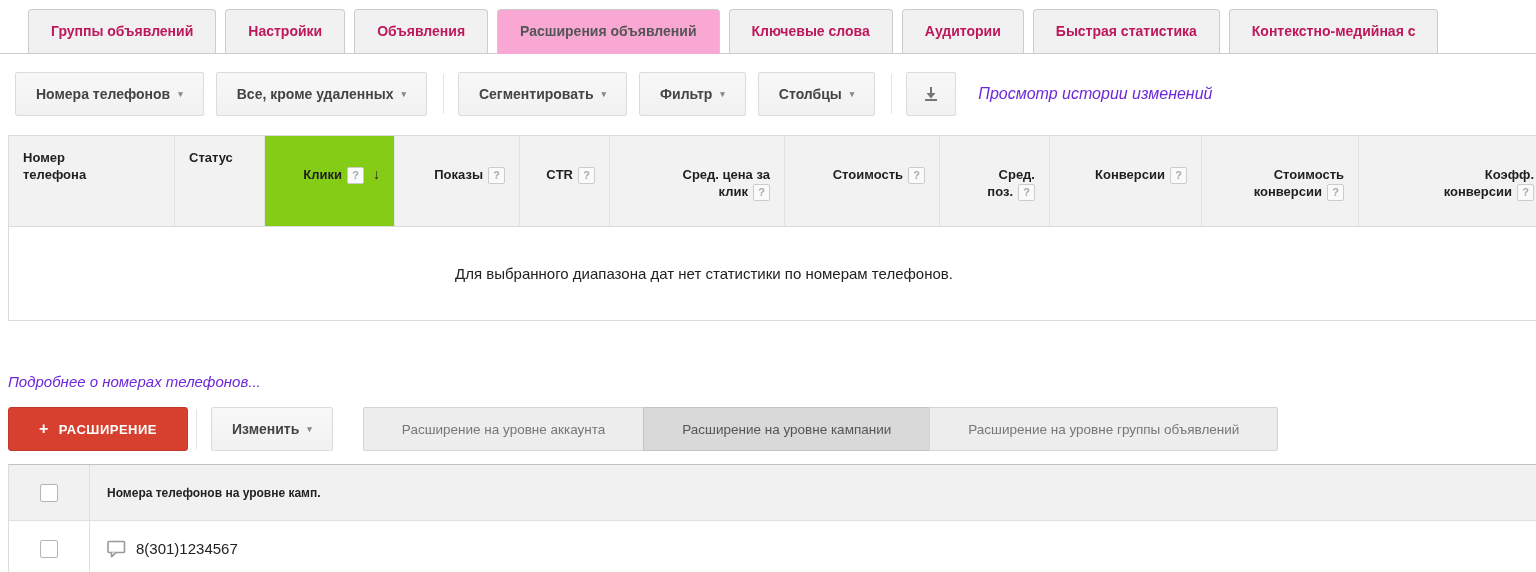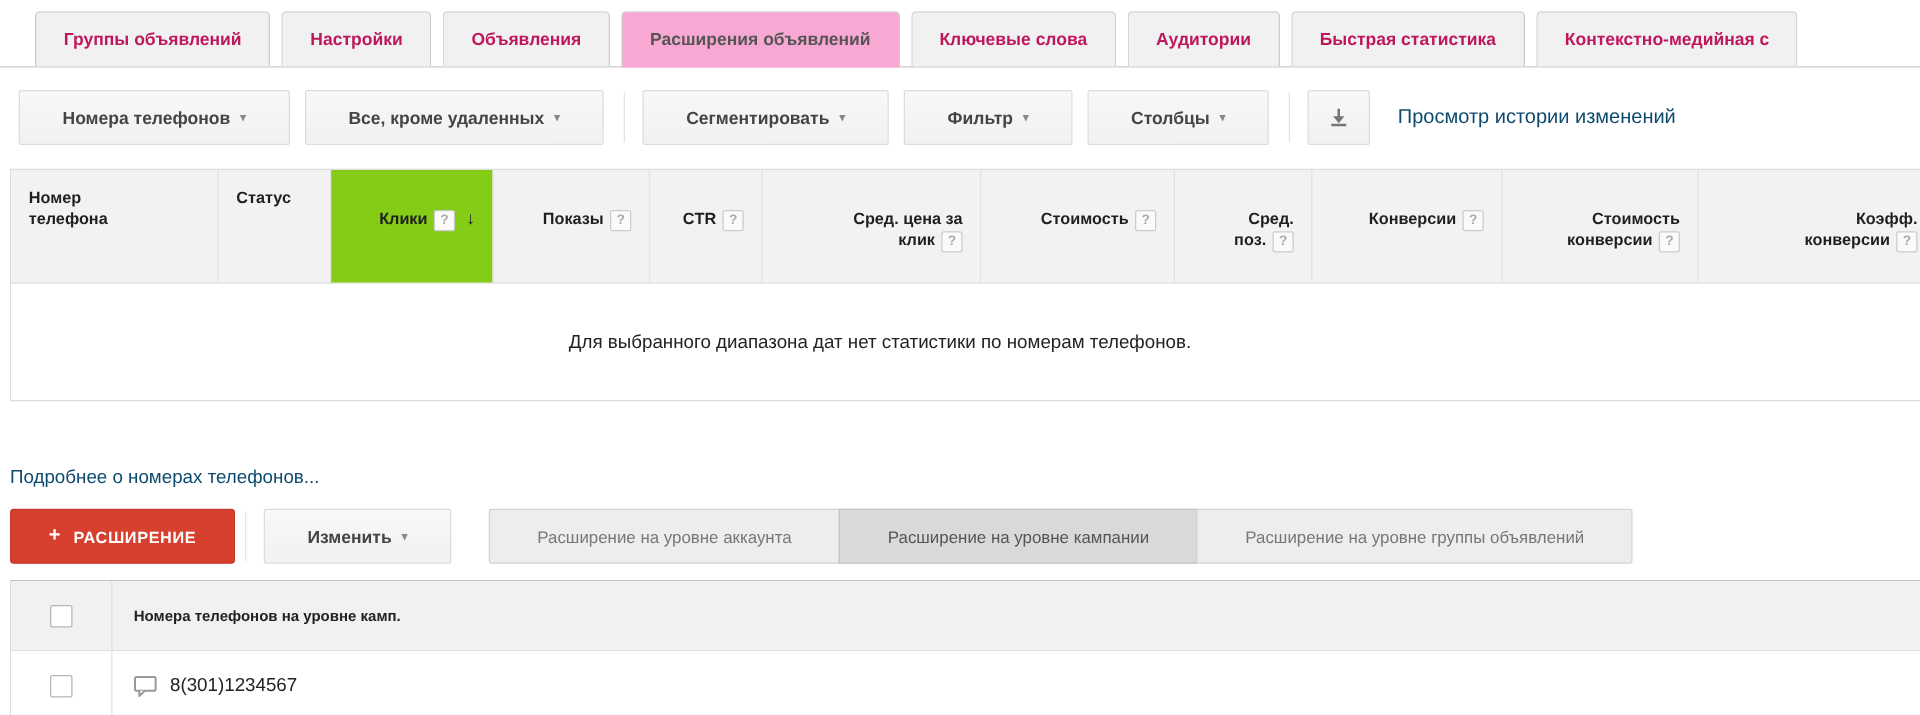--- a/index.html
+++ b/index.html
@@ -9,28 +9,28 @@
   }
   
   .tabbar{display:flex;align-items:flex-end;padding:8px 0 0 28px;height:45px;
     border-bottom:1px solid #ccc;white-space:nowrap;box-sizing:content-box;}
   .tab{flex:0 0 auto;height:43px;line-height:43px;padding:0 22px;margin-right:9px;
     background:#f1f1f1;border:1px solid #ccc;border-bottom:none;
     border-radius:4px 4px 0 0;font-size:14px;font-weight:bold;color:#be185d;cursor:pointer;}
   .tab.active{background:#f9a8d4;height:44px;margin-bottom:-1px;color:#555;}
   
   .toolbar{display:flex;align-items:center;margin:18px 0 0 15px;height:44px;}
-  .btn{height:44px;padding:0 34px;box-sizing:border-box;
+  .btn{height:44px;padding:0 20px;box-sizing:border-box;
     background:linear-gradient(#f8f8f8,#f1f1f1);border:1px solid #dcdcdc;
     border-radius:2px;font-family:inherit;font-size:14px;font-weight:bold;color:#444;
     cursor:pointer;margin-right:12px;display:flex;align-items:center;}
   .caret{font-size:9px;color:#888;margin-left:8px;}
   .vsep{width:1px;height:40px;background:#e4e4e4;margin:0 14px 0 4px;flex:0 0 auto;}
   .icon-btn{width:50px;justify-content:center;padding:0;}
-  .link{color:#0c4a6e;font-size:15px;text-decoration:none;cursor:pointer;}
+  .link{color:#6d28d9;font-size:15px;text-decoration:none;cursor:pointer;font-style:italic;}
   .toolbar .link{margin-left:10px;font-size:16px;}
   
   .stats-table{margin:19px 0 0 8px;width:1600px;border:1px solid #dcdcdc;border-bottom:none;box-sizing:border-box;}
   .thead{display:flex;background:#f2f2f2;border-bottom:1px solid #dcdcdc;}
   .th{box-sizing:border-box;height:90px;padding:13px 14px;font-size:13px;font-weight:bold;
     color:#1f1f1f;border-left:1px solid #e2e2e2;white-space:pre-line;cursor:pointer;line-height:17px;}
   .th:first-child{border-left:none;}
   .th.right{text-align:right;}
   .th.sorted{background:#84cc16;}
   .help{display:inline-block;width:15px;height:15px;line-height:15px;text-align:center;

